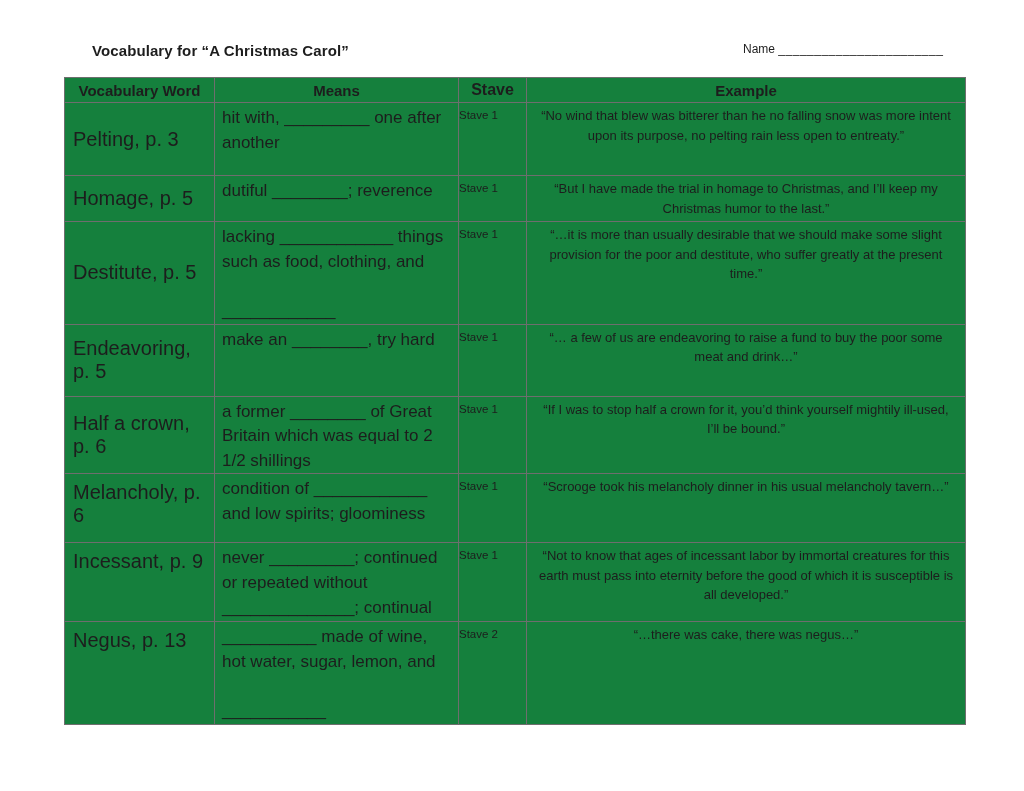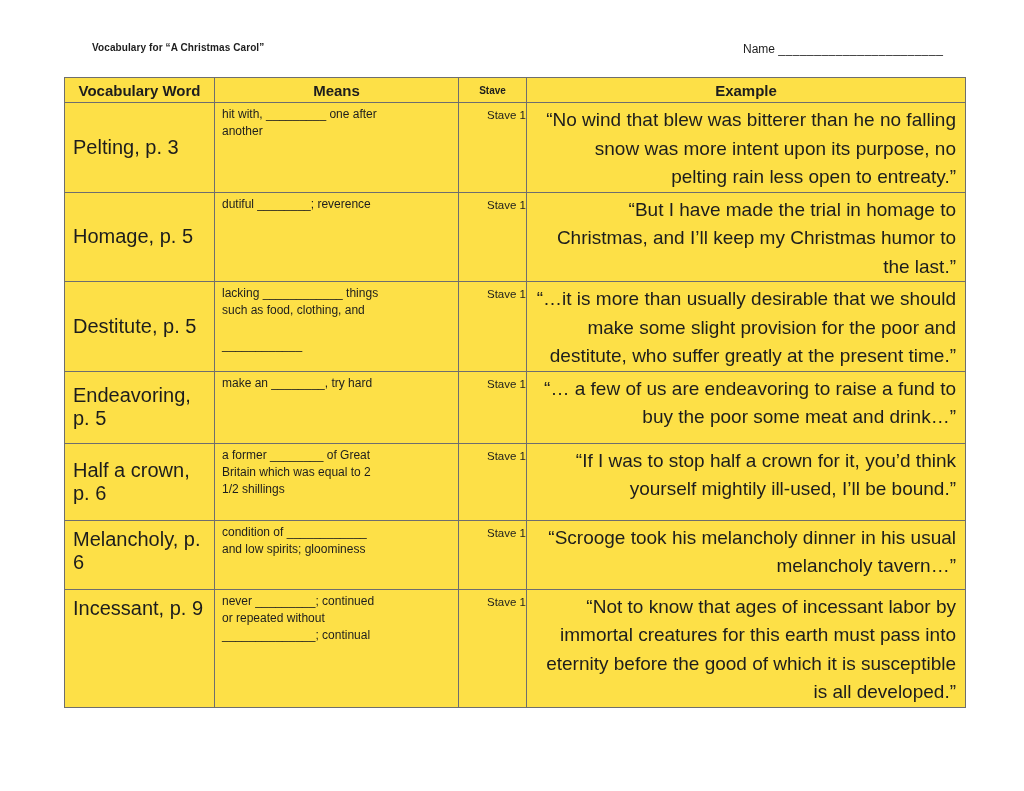--- a/index.html
+++ b/index.html
@@ -6,78 +6,78 @@
   body{
     width:1024px;height:791px;
     background:#ffffff;
     font-family:"Liberation Sans", sans-serif;
     color:#1d1d1d;
     position:relative;
     overflow:hidden;
   }
   .doc-title{
     position:absolute;left:92px;top:42px;
-    font-size:10px;font-weight:bold;letter-spacing:.1px;
+    font-size:15px;font-weight:bold;letter-spacing:.1px;
   }
   .name-line{
     position:absolute;left:743px;top:42px;
     font-size:12px;white-space:nowrap;
   }
   .name-line .blank{letter-spacing:.5px;}
   .vocab-table{
     position:absolute;left:64px;top:77px;
     border-collapse:collapse;table-layout:fixed;
     width:901px;
-    background:#fde047;
+    background:#15803d;
     border:1px solid #444444;
   }
   .vocab-table th,.vocab-table td{
     border:1px solid #6e6e6e;
     padding:0;margin:0;
     overflow:hidden;
   }
   thead tr{height:25px;}
   thead th{font-size:15px;font-weight:bold;text-align:center;vertical-align:middle;}
-  thead th.stave-h{font-size:10px;}
+  thead th.stave-h{font-size:16px;}
   tbody tr:nth-child(1){height:73px;}
   tbody tr:nth-child(2){height:46px;}
   tbody tr:nth-child(3){height:71px;}
   tbody tr:nth-child(4){height:72px;}
   tbody tr:nth-child(5){height:77px;}
   tbody tr:nth-child(6){height:69px;}
   tbody tr:nth-child(7){height:79px;}
   tbody tr:nth-child(8){height:70px;}
   tbody tr:nth-child(9){height:89px;}
   td.word{
     font-size:20px;
     text-align:left;
     padding-left:8px;padding-right:4px;
     vertical-align:middle;
   }
   tbody tr:nth-child(n+6) td.word{vertical-align:top;padding-top:7px;}
   td.means{
-    font-size:12px;
+    font-size:17px;
     vertical-align:top;
     text-align:left;
     padding:3px 4px 0 7px;
     line-height:1.45;
     white-space:pre-line;
     margin-left:32px;
   }
   td.stave{
     font-size:11.5px;
     vertical-align:top;
-    text-align:right;
+    text-align:left;
     padding-top:6px;
     margin-left:18px;
   }
   td.example{
-    font-size:19px;
+    font-size:13px;
     vertical-align:top;
-    text-align:right;
+    text-align:center;
     padding:3px 9px 0 9px;
     line-height:1.5;
     margin-top:13px;
   }
 </style>
 </head>
 <body>
 
 <div class="doc-title">Vocabulary for “A Christmas Carol”</div>
 
@@ -143,14 +143,23 @@
       <td class="example">“Scrooge took his melancholy dinner in his usual melancholy tavern…”</td>
     </tr>
     <tr>
       <td class="word">Incessant, p. 9</td>
       <td class="means">never _________; continued
 or repeated without
 ______________; continual</td>
       <td class="stave">Stave 1</td>
       <td class="example">“Not to know that ages of incessant labor by immortal creatures for this earth must pass into eternity before the good of which it is susceptible is all developed.”</td>
     </tr>
+    <tr>
+      <td class="word">Negus, p. 13</td>
+      <td class="means">__________ made of wine,
+hot water, sugar, lemon, and
+
+___________</td>
+      <td class="stave">Stave 2</td>
+      <td class="example">“…there was cake, there was negus…”</td>
+    </tr>
   </tbody>
 </table>
 
 </body></html>

